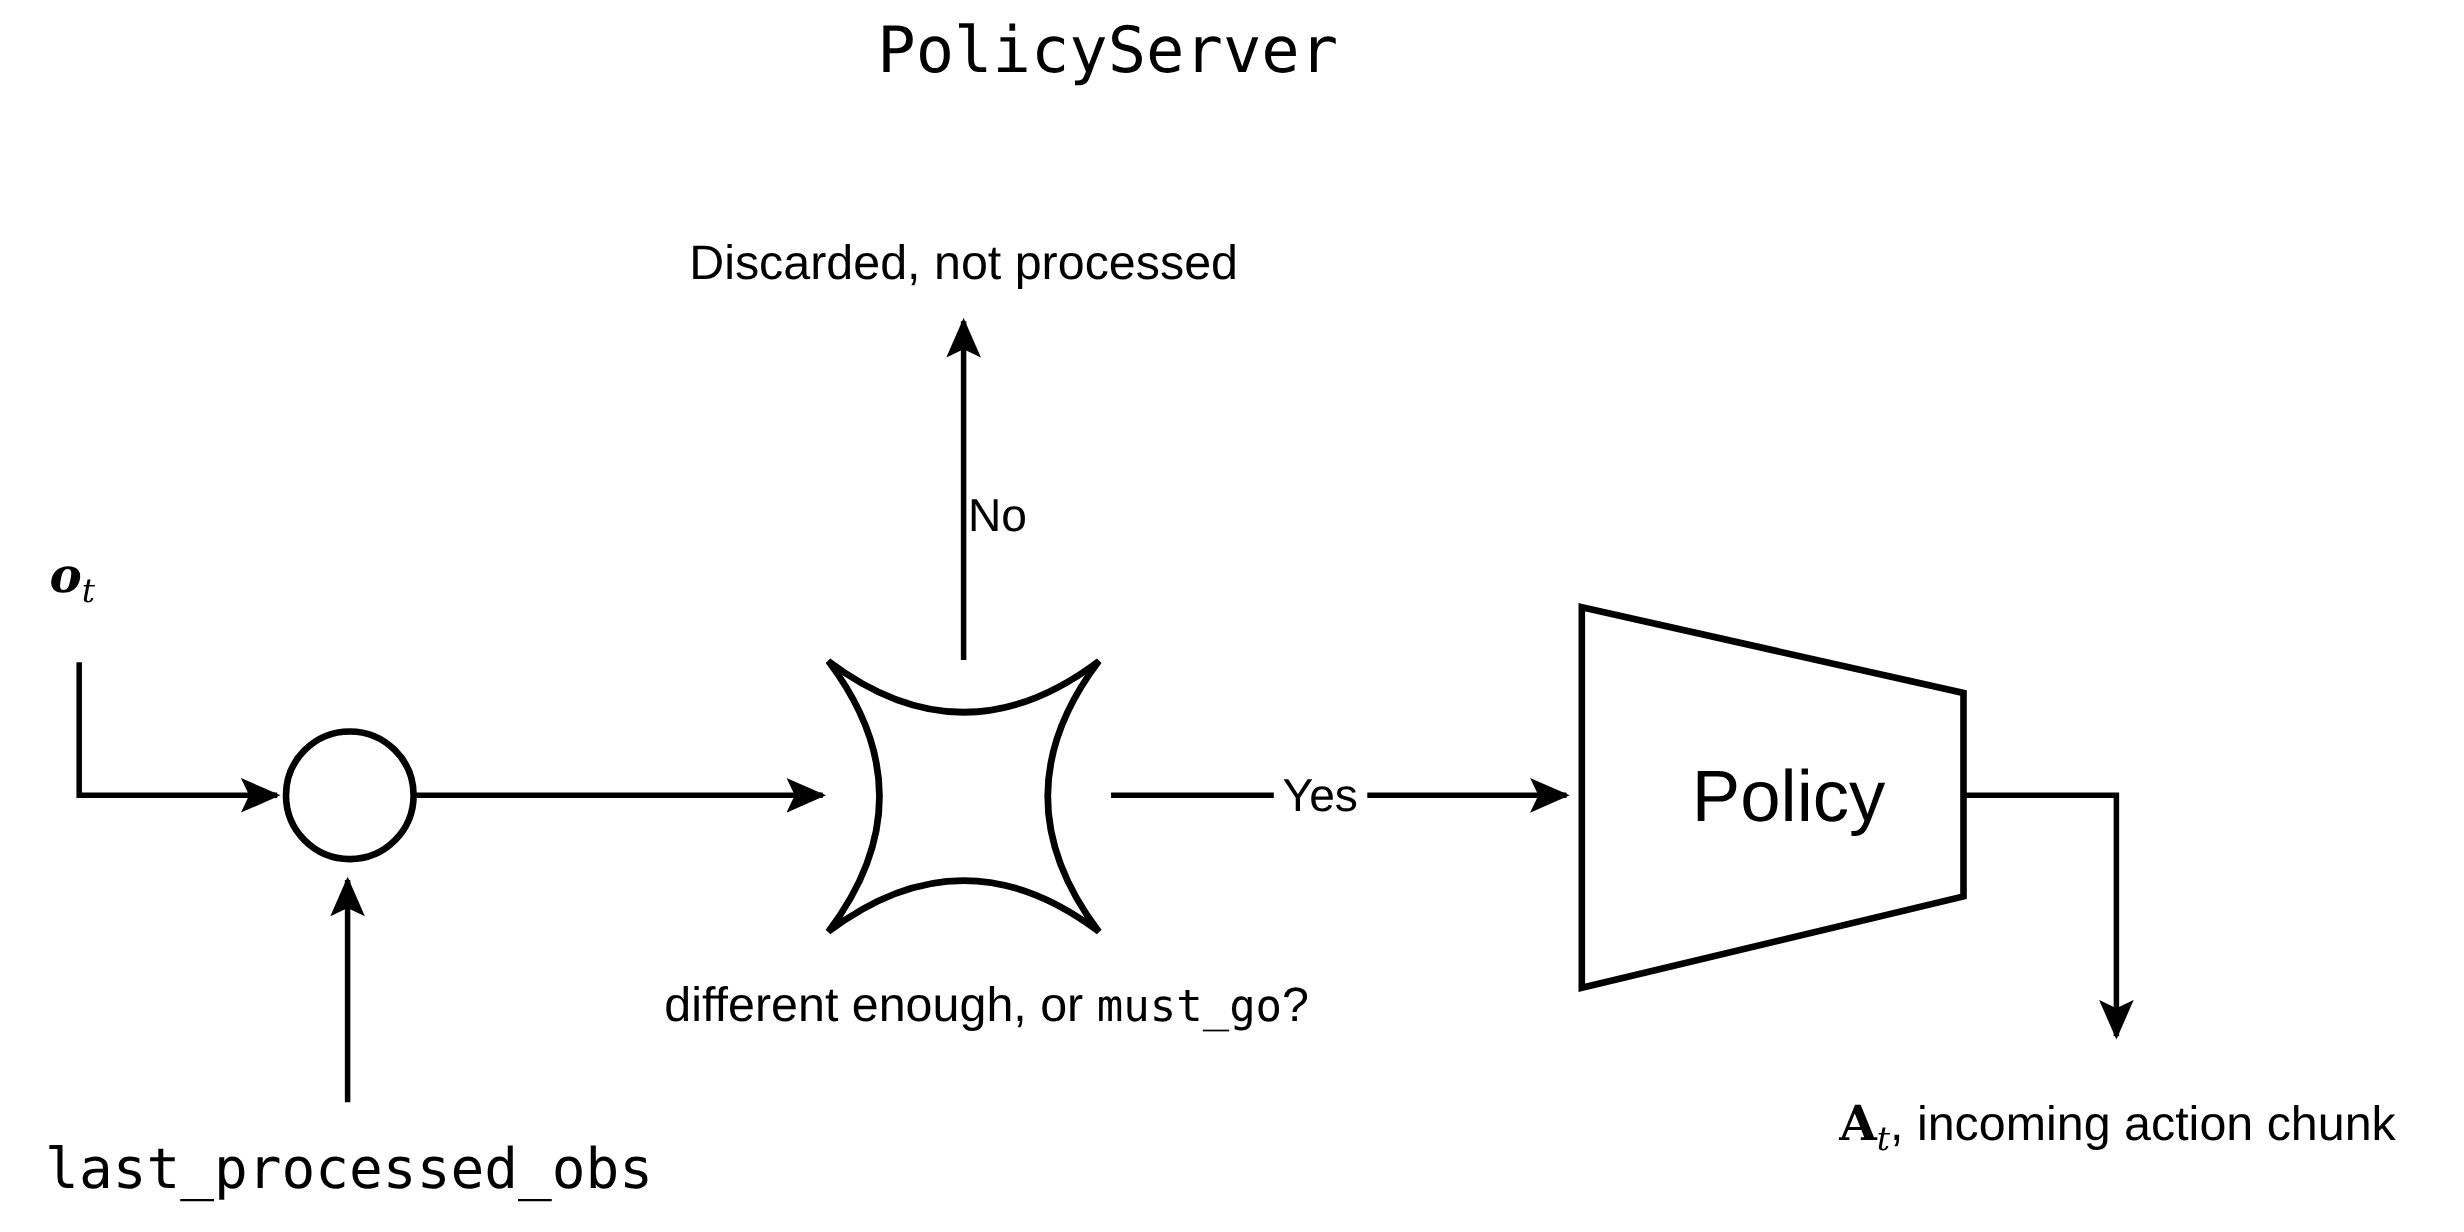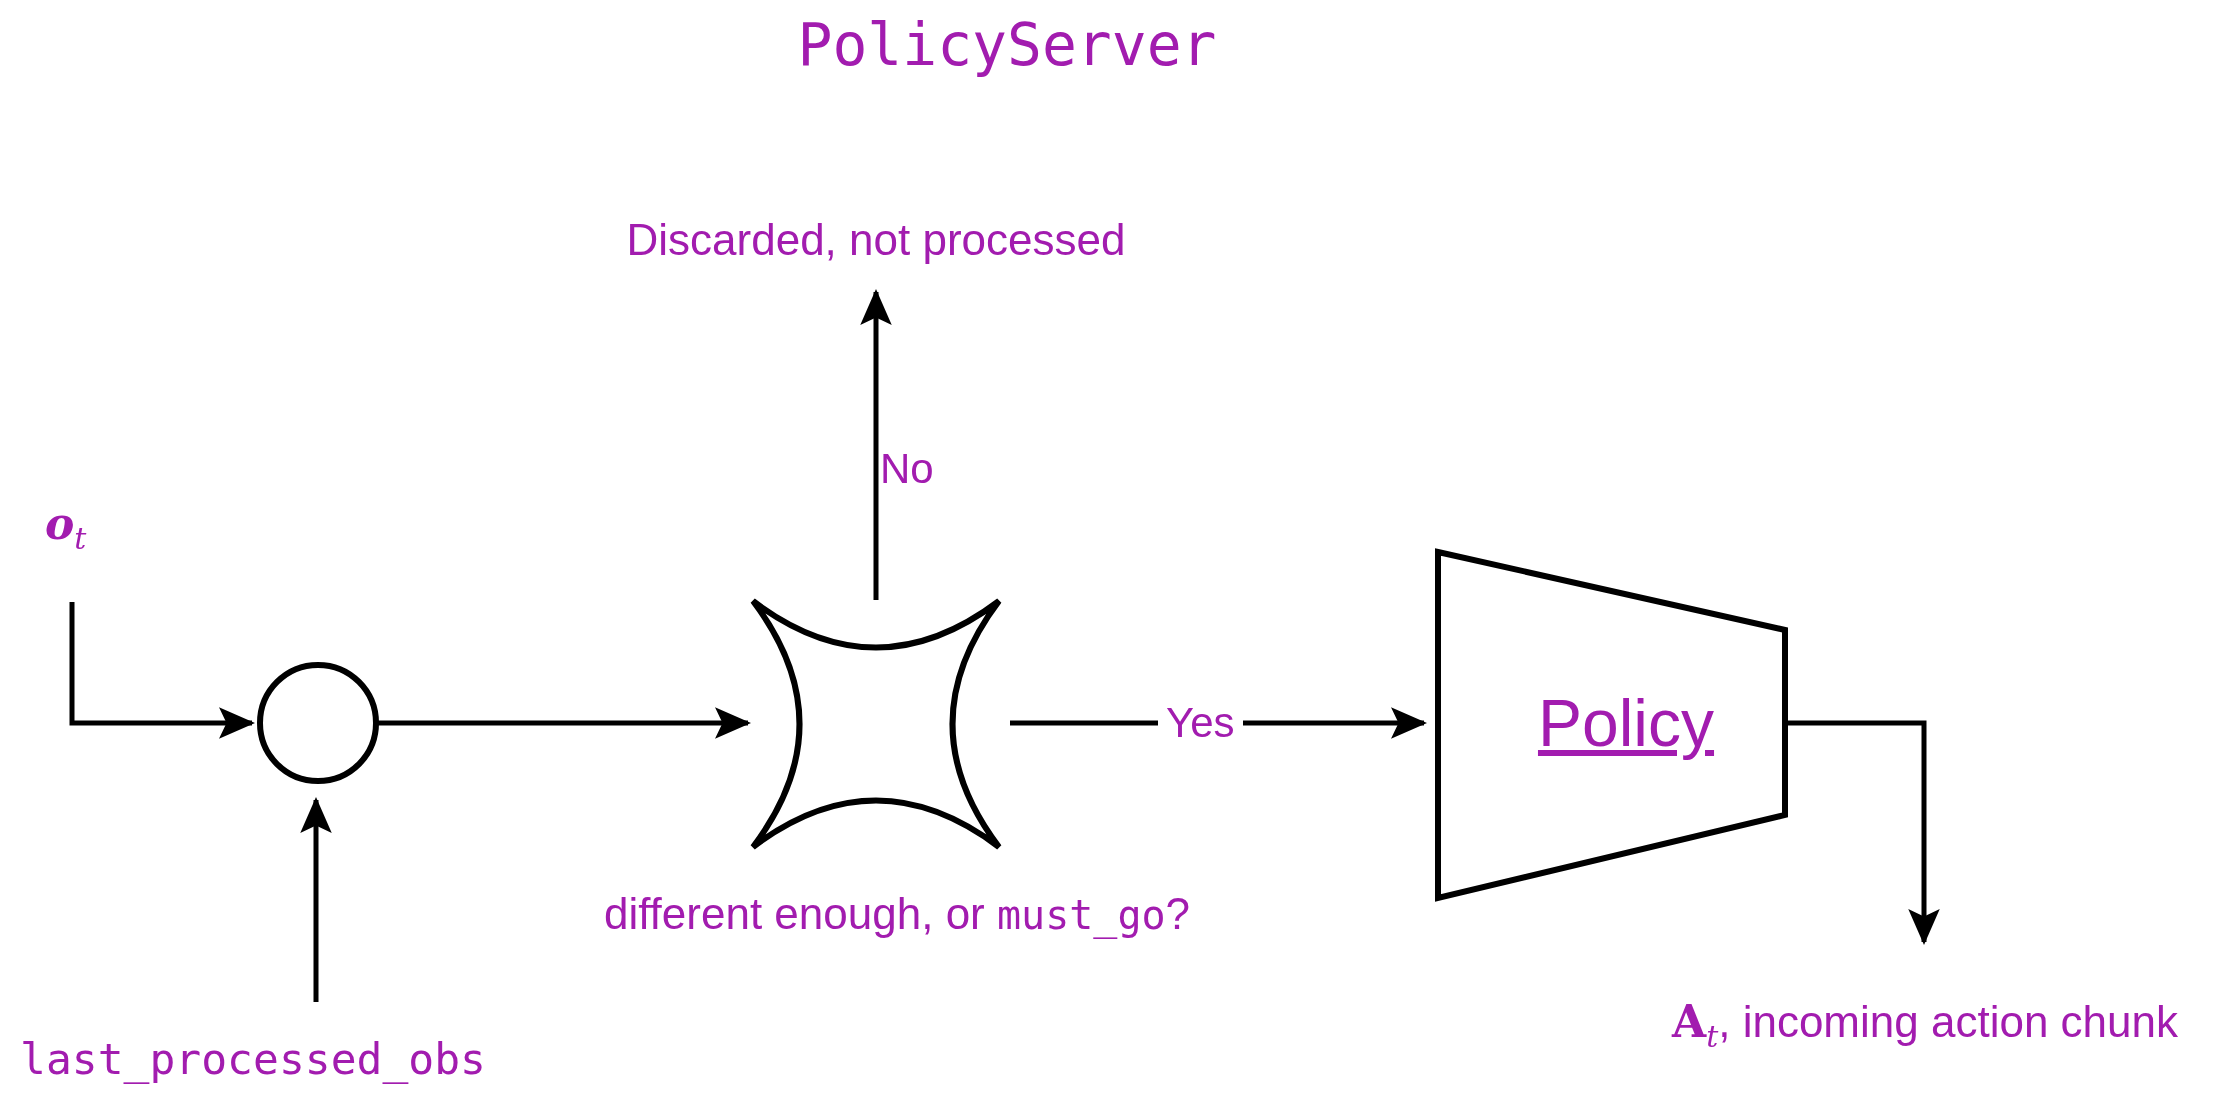--- a/index.html
+++ b/index.html
@@ -24,21 +24,21 @@
   #diagram-svg {
     position: absolute;
     left: 0;
     top: 0;
     width: 2240px;
     height: 1120px;
   }
   .lbl {
     position: absolute;
     white-space: nowrap;
-    color: #a21caf;
+    color: #000000;
     line-height: 1;
   }
   
   #title {
     left: 0;
     top: 16px;
     width: 2014px;
     text-align: center;
     font-family: "DejaVu Sans Mono", "Liberation Mono", monospace;
     font-size: 58px;
@@ -79,45 +79,44 @@
     font-weight: 700;
   }
   #obs-label .sub {
     font-size: 30px;
     vertical-align: -0.32em;
     font-style: italic;
     font-weight: 400;
   }
   
   #last-obs-label {
-    left: 20px;
+    left: 41px;
     top: 1038px;
     font-family: "DejaVu Sans Mono", "Liberation Mono", monospace;
-    font-size: 43px;
+    font-size: 51px;
   }
   
   #decision-label {
     left: 0;
     top: 892px;
     width: 1794px;
     text-align: center;
     font-size: 44px;
   }
   #decision-label .mono {
     font-family: "DejaVu Sans Mono", "Liberation Mono", monospace;
     font-size: 40px;
   }
   
   #policy-label {
     left: 1436px;
     top: 690px;
     width: 380px;
     text-align: center;
     font-size: 66px;
-    text-decoration: underline;
   }
   
   #action-label {
     left: 1672px;
     top: 1000px;
     font-size: 44px;
   }
   #action-label .bold-serif {
     font-family: "DejaVu Serif", "Liberation Serif", serif;
     font-weight: 700;

